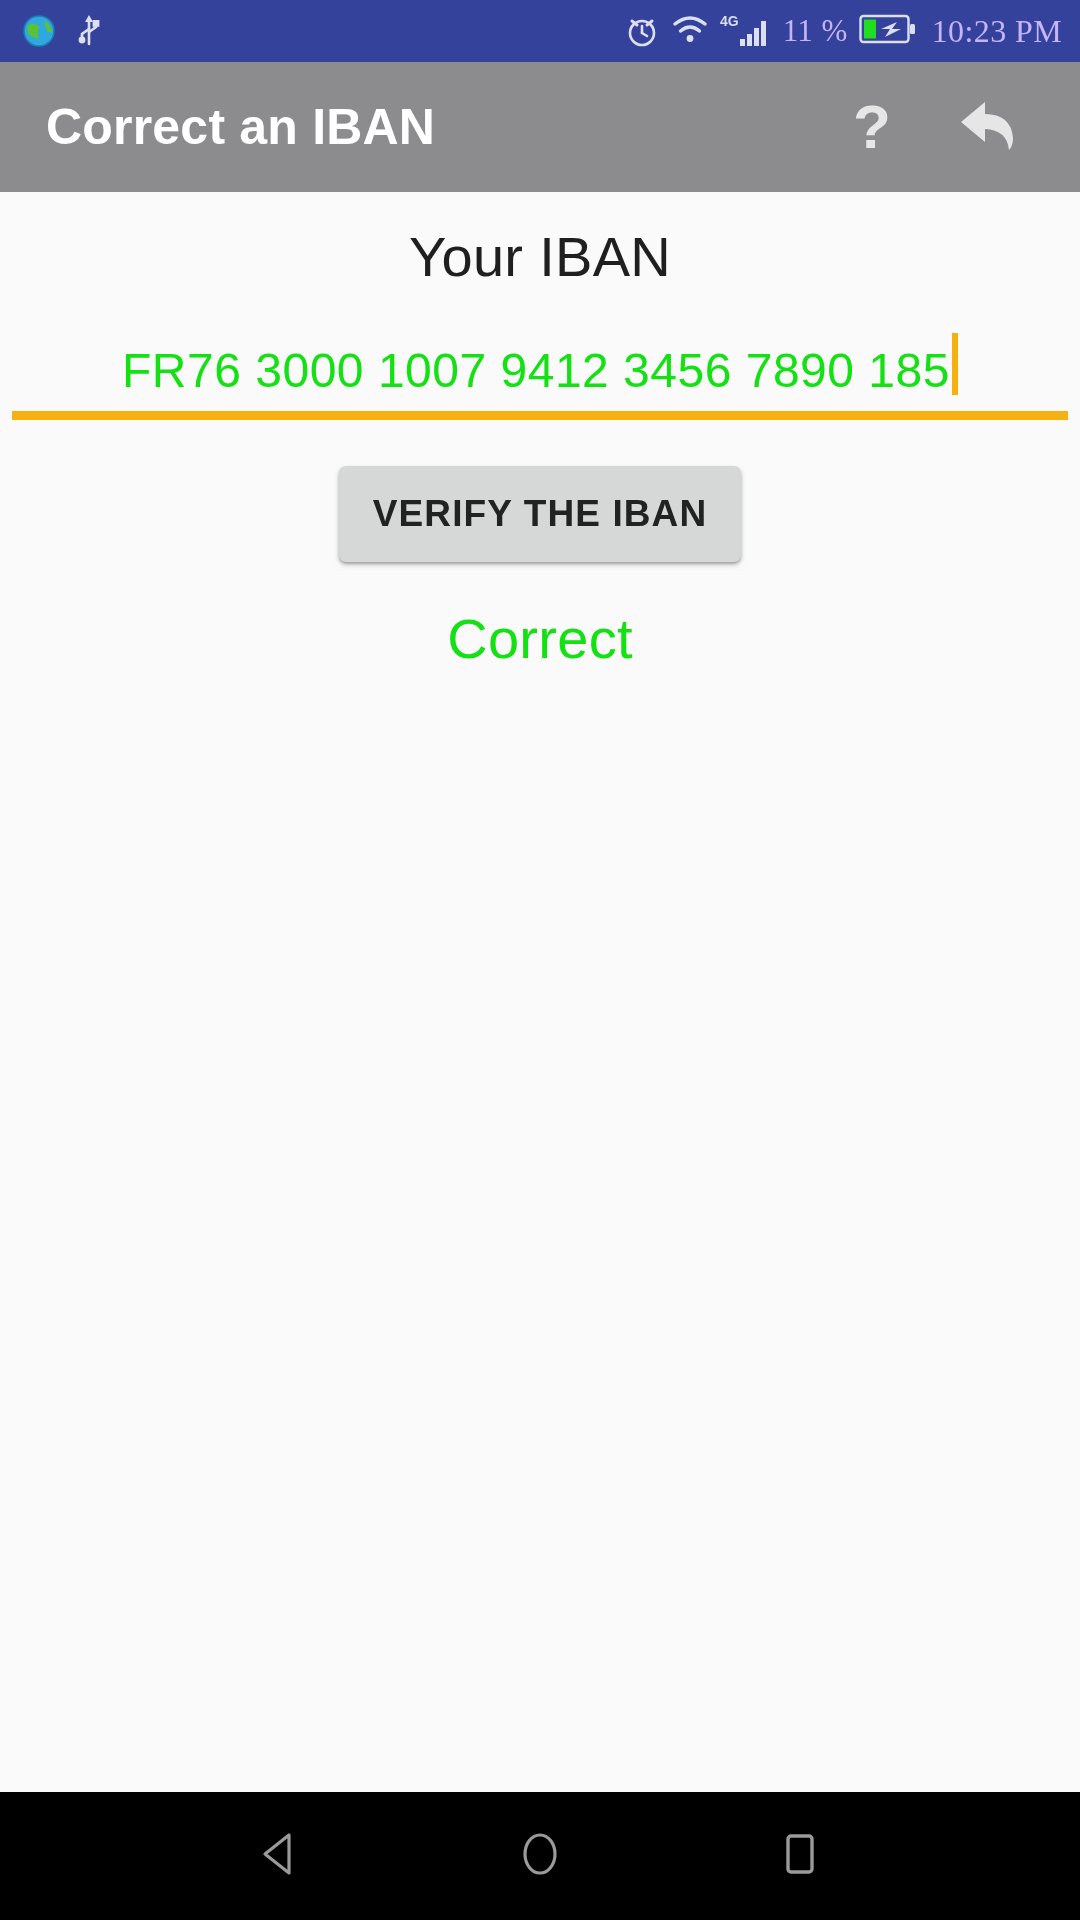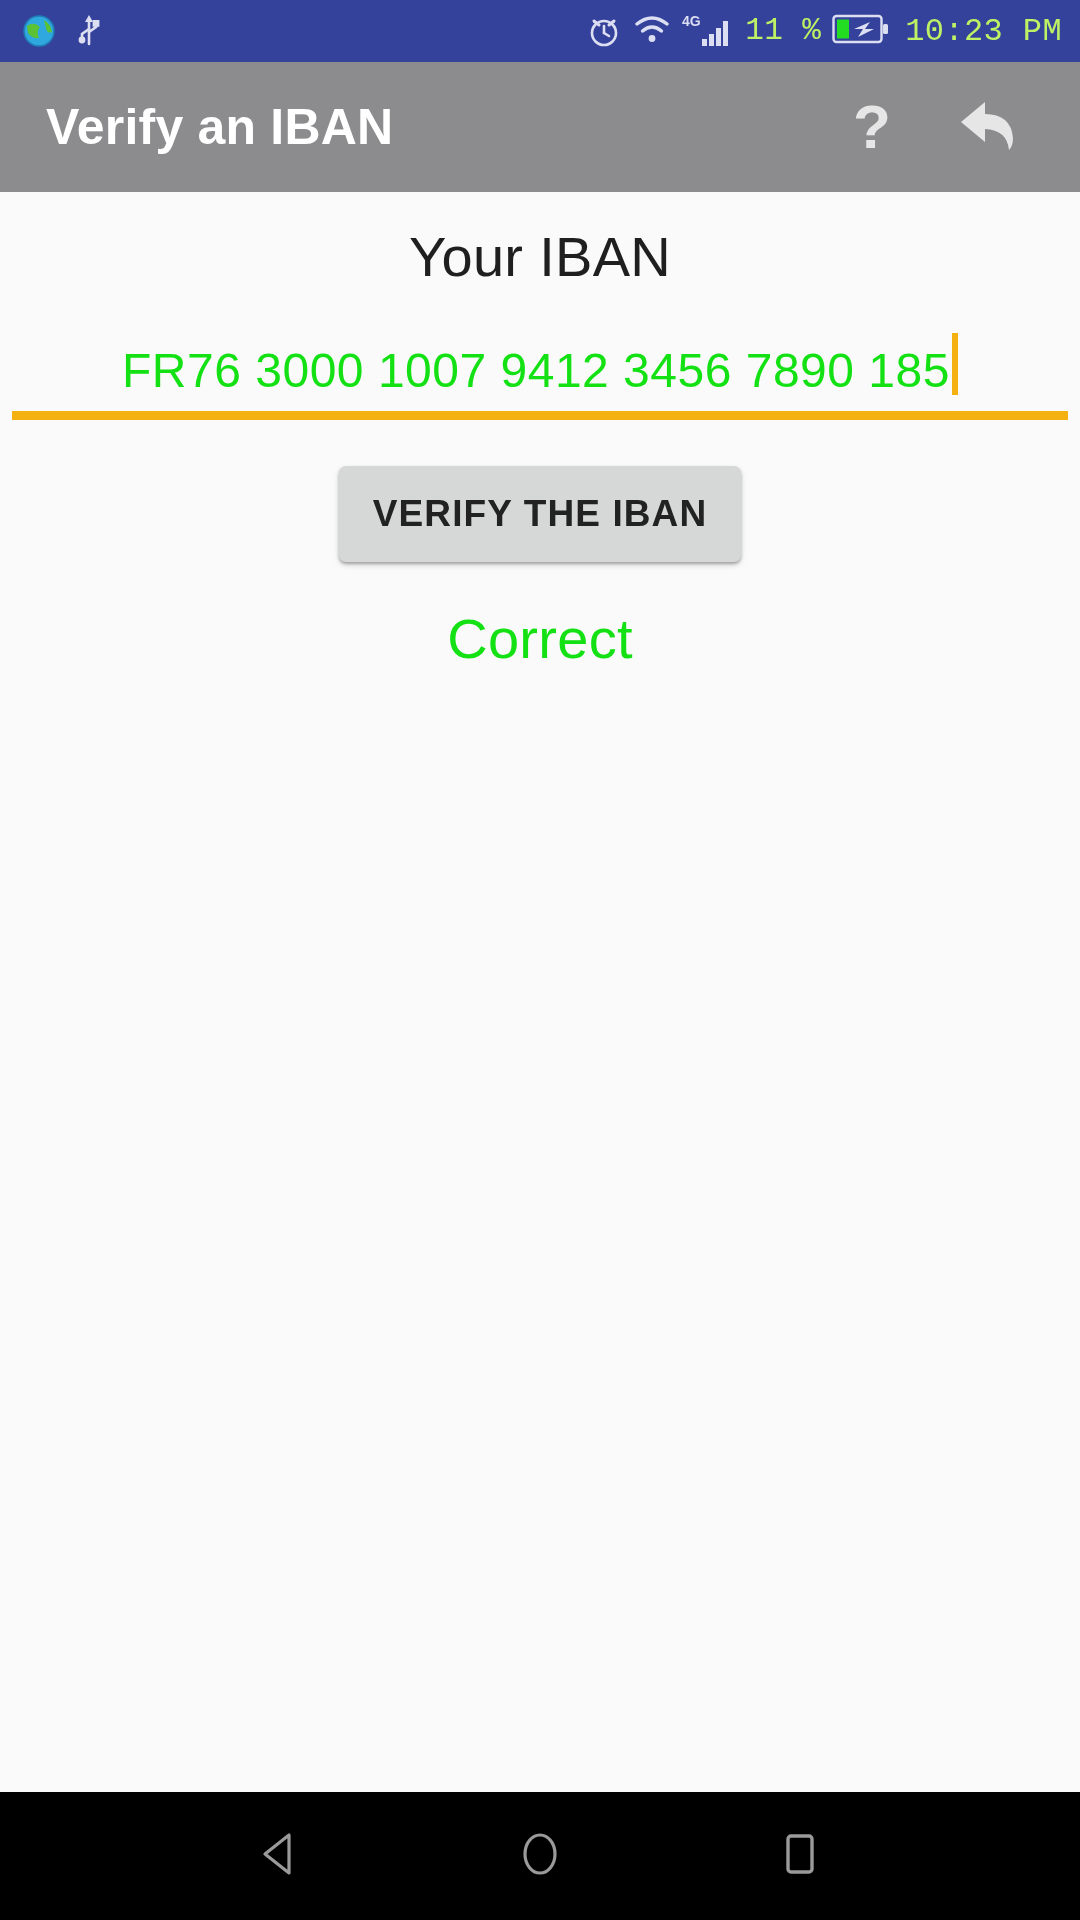--- a/index.html
+++ b/index.html
@@ -22,22 +22,22 @@
     background:#35429b;
     display:flex; align-items:center;
     padding:0 18px 0 22px;
     color:#dcdff2;
   }
   .sb-left { display:flex; align-items:center; gap:18px; }
   .sb-right { margin-left:auto; display:flex; align-items:flex-start; gap:11px; }
   .sb-icon { display:flex; align-items:center; justify-content:center; }
   .sb-text {
     font-size:31px; letter-spacing:0.4px;
-    color:#bef264; white-space:nowrap;
-    font-family:Liberation Mono, monospace;
+    color:#c4b5fd; white-space:nowrap;
+    font-family:Liberation Serif, serif;
   }
   #status-time { font-size:32px; margin-left:4px; }
   #battery-percent { font-size:31px; }
 
   
   #app-bar {
     height:130px; flex:0 0 130px;
     background:#8c8c8e;
     display:flex; align-items:center;
     padding:0 26px 0 46px;
@@ -197,21 +197,21 @@
           <rect x="5" y="6.5" width="12" height="19" fill="#22dd22"></rect>
           <rect x="51" y="11" width="5" height="10" rx="1.5" fill="#dcdff2"></rect>
           <polygon points="38,9 22,16 31,16 26,24 42,16 33,16" fill="#dcdff2"></polygon>
         </svg>
       </span>
       <span class="sb-text" id="status-time">10:23 PM</span>
     </div>
   </div>
 
   <div id="app-bar">
-    <div id="app-title">Verify an IBAN</div>
+    <div id="app-title">Correct an IBAN</div>
     <div class="appbar-actions">
       <div class="appbar-btn">
         <span id="help-glyph">?</span>
       </div>
       <div class="appbar-btn">
         <span>
           <svg width="70" height="62" viewBox="0 0 70 62">
             <path d="M30 8 L30 20 Q56 20 58 44 Q58 52 54 56 Q52 36 30 35 L30 48 L6 28 Z" fill="#e6e6e6"></path>
           </svg>
         </span>

